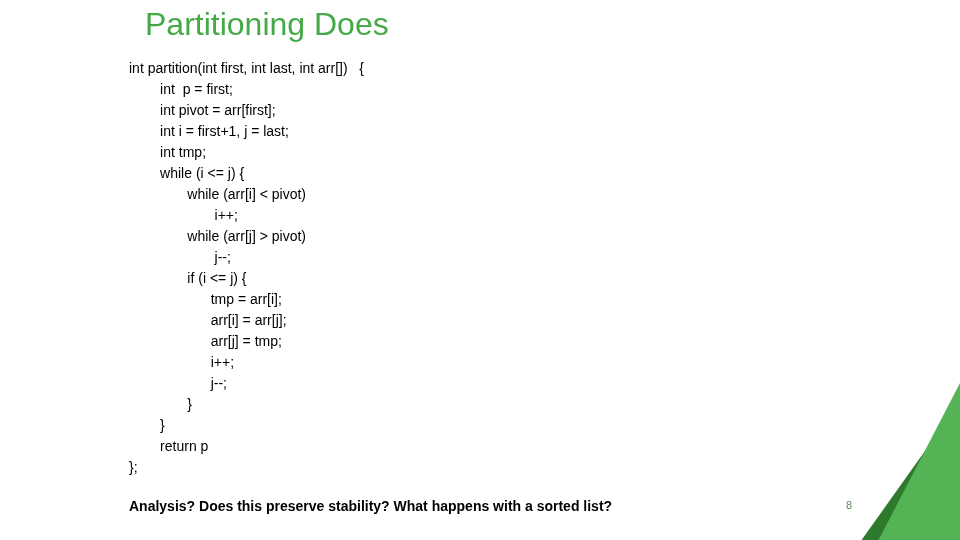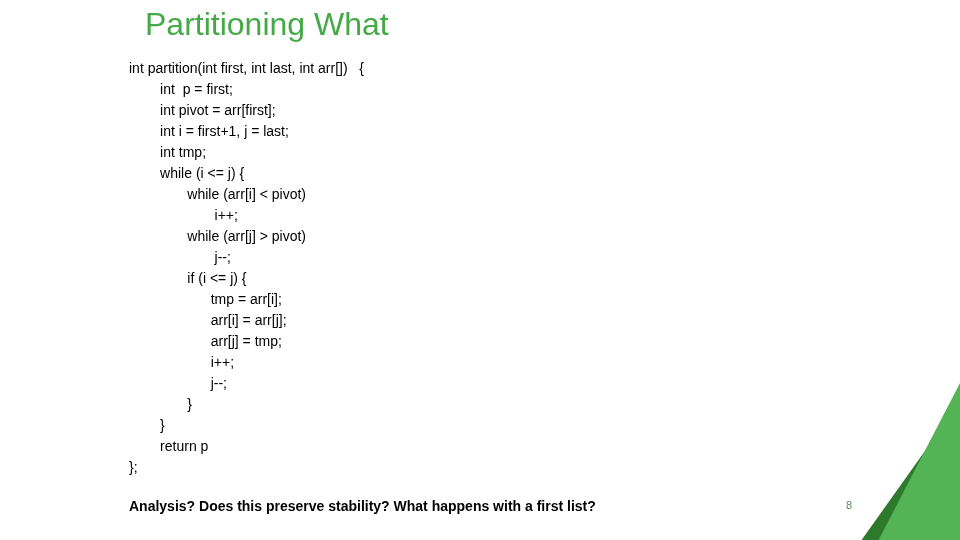--- a/index.html
+++ b/index.html
@@ -87,21 +87,21 @@
       height: 0;
       border-style: solid;
       border-width: 0 0 270px 165px;
       border-color: transparent transparent #54b354 transparent;
       transform: rotate(-4deg);
     }
   </style>
 </head>
 <body>
 
-<h1 class="slide-title">Partitioning What</h1>
+<h1 class="slide-title">Partitioning Does</h1>
 
 <pre class="code-block" id="code-block">int partition(int first, int last, int arr[])   {
         int  p = first;
         int pivot = arr[first];  
         int i = first+1, j = last;
         int tmp;
         while (i &lt;= j) {
                while (arr[i] &lt; pivot)
                       i++;
                while (arr[j] &gt; pivot)
@@ -110,21 +110,21 @@
                      tmp = arr[i];
                      arr[i] = arr[j];
                      arr[j] = tmp;
                      i++;
                      j--;
                }
         }
         return p
 };</pre>
 
-<div class="question">Analysis?  Does this preserve stability? What happens with a first list?</div>
+<div class="question">Analysis?  Does this preserve stability? What happens with a sorted list?</div>
 
 <div class="page-number">8</div>
 
 <div class="corner-shape">
   <div class="tri1"></div>
   <div class="tri2"></div>
   <div class="tri3"></div>
 </div>
 
 </body></html>

